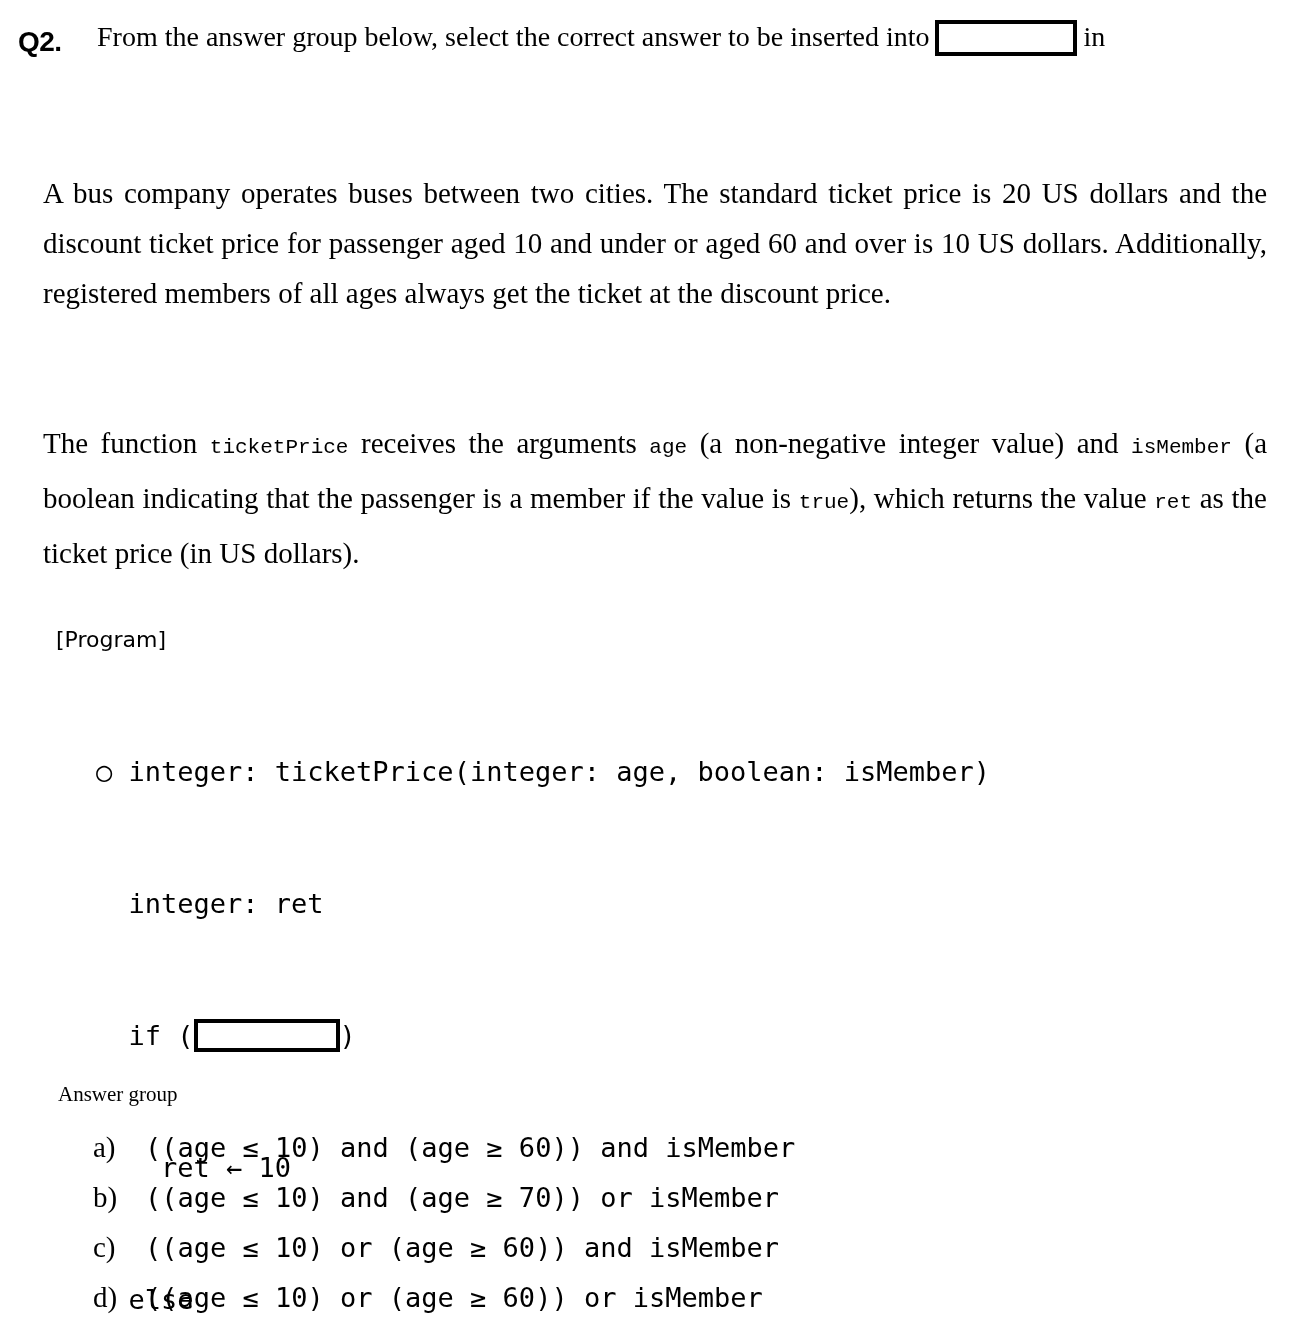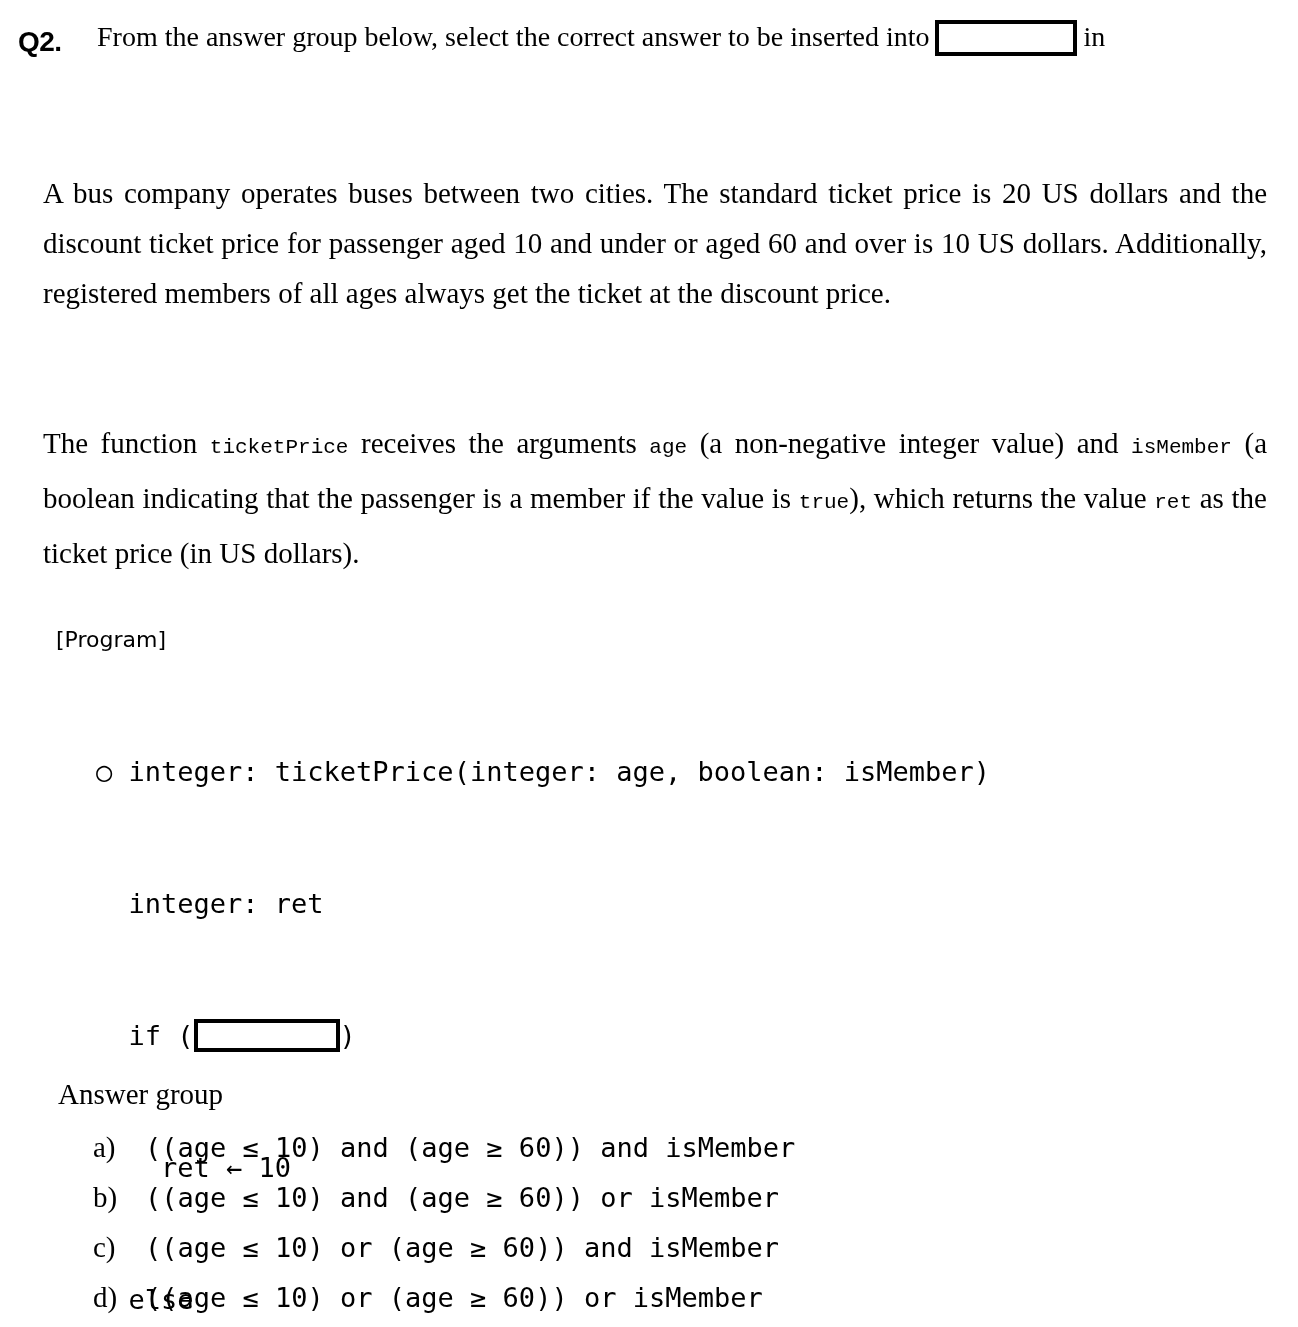--- a/index.html
+++ b/index.html
@@ -124,21 +124,21 @@
   }
 
   
   .answer-group {
     position: absolute;
     left: 58px;
     top: 1072px;
   }
   .answer-heading {
     font-family: "Liberation Serif", serif;
-    font-size: 29px;
+    font-size: 21px;
     line-height: 44px;
   }
   .answer-list {
     margin: 6px 0 0 0;
     padding: 0;
     list-style: none;
   }
   .answer-item {
     display: block;
     height: 50px;
@@ -190,21 +190,21 @@
     </div>
   </div>
 
   <div class="answer-group">
     <div class="answer-heading">Answer group</div>
     <div class="answer-list">
       <div class="answer-item">
         <span class="answer-key">a)</span><span class="answer-text">((age ≤ 10) and (age ≥ 60)) and isMember</span>
       </div>
       <div class="answer-item">
-        <span class="answer-key">b)</span><span class="answer-text">((age ≤ 10) and (age ≥ 60)) or isMember</span>
+        <span class="answer-key">b)</span><span class="answer-text">((age ≤ 10) and (age ≥ 70)) or isMember</span>
       </div>
       <div class="answer-item">
         <span class="answer-key">c)</span><span class="answer-text">((age ≤ 10) or (age ≥ 60)) and isMember</span>
       </div>
       <div class="answer-item">
         <span class="answer-key">d)</span><span class="answer-text">((age ≤ 10) or (age ≥ 60)) or isMember</span>
       </div>
     </div>
   </div>
 

